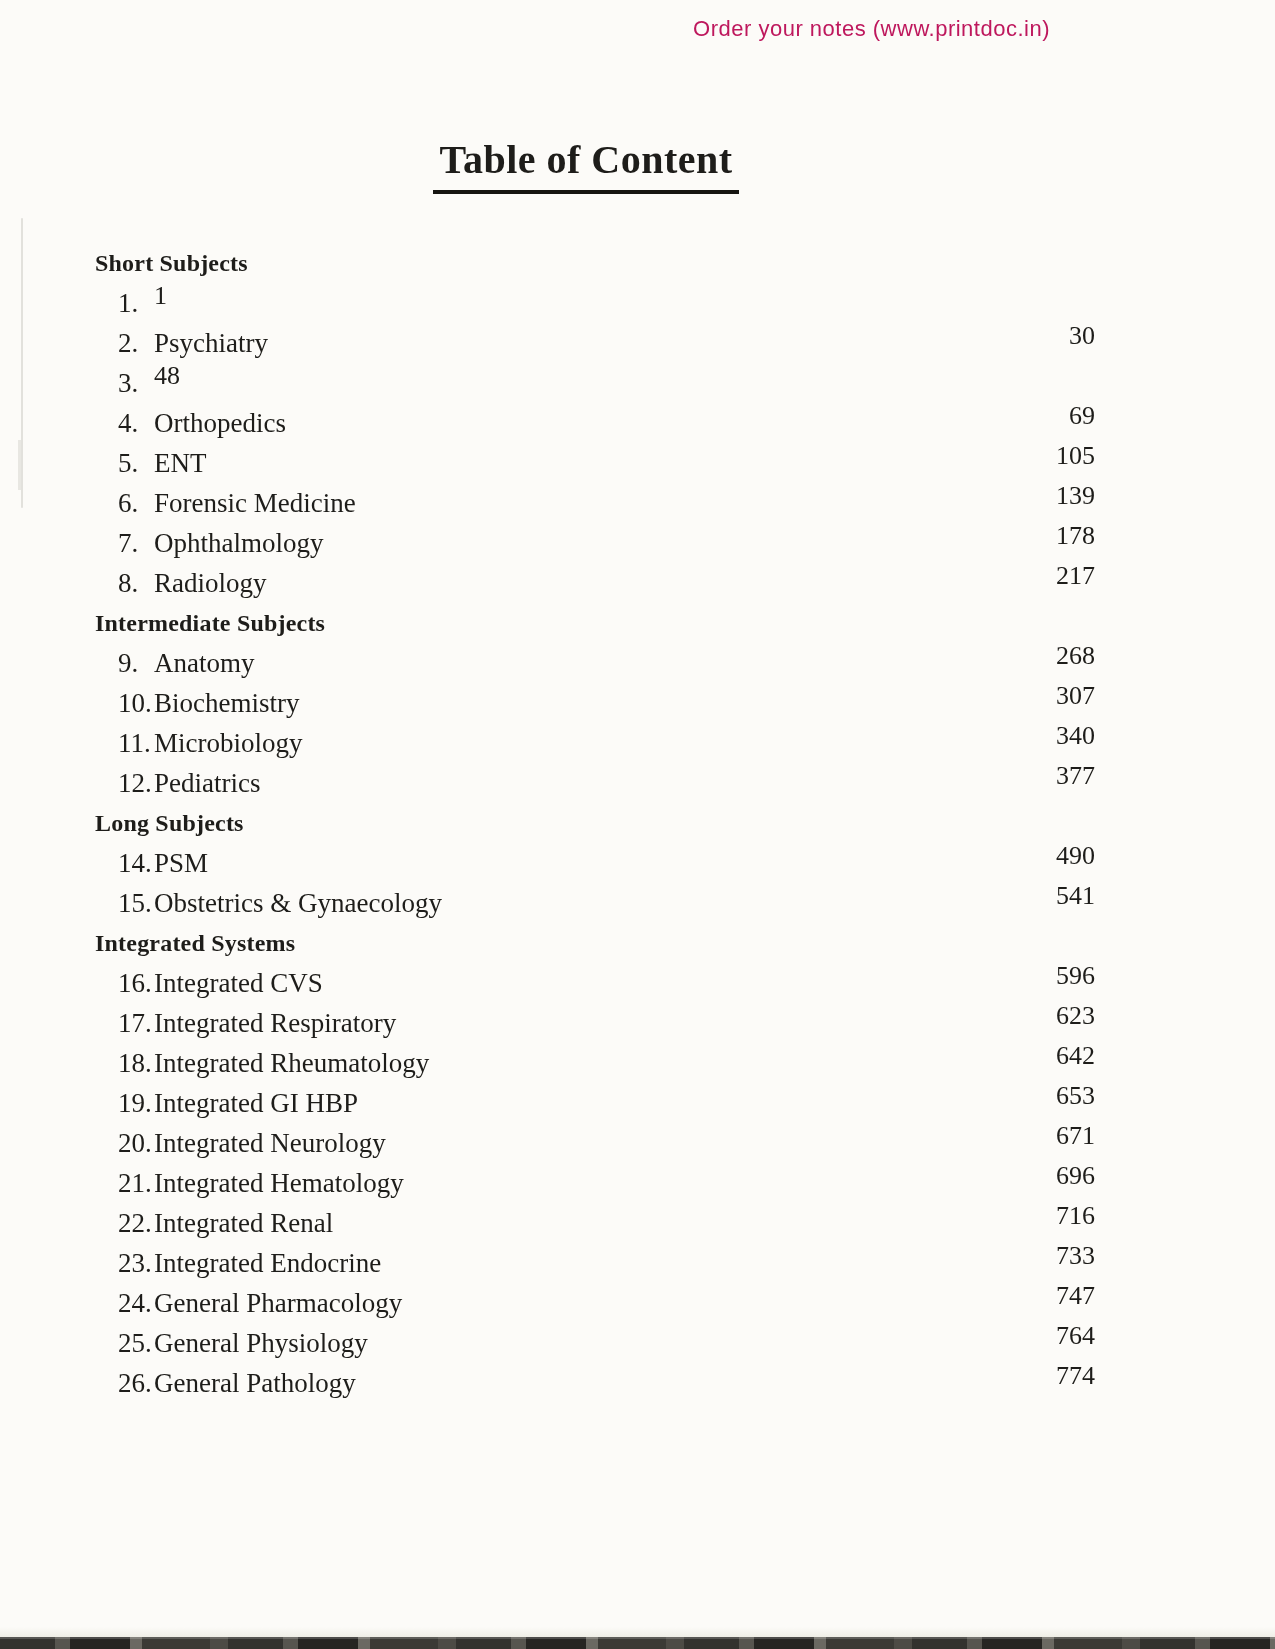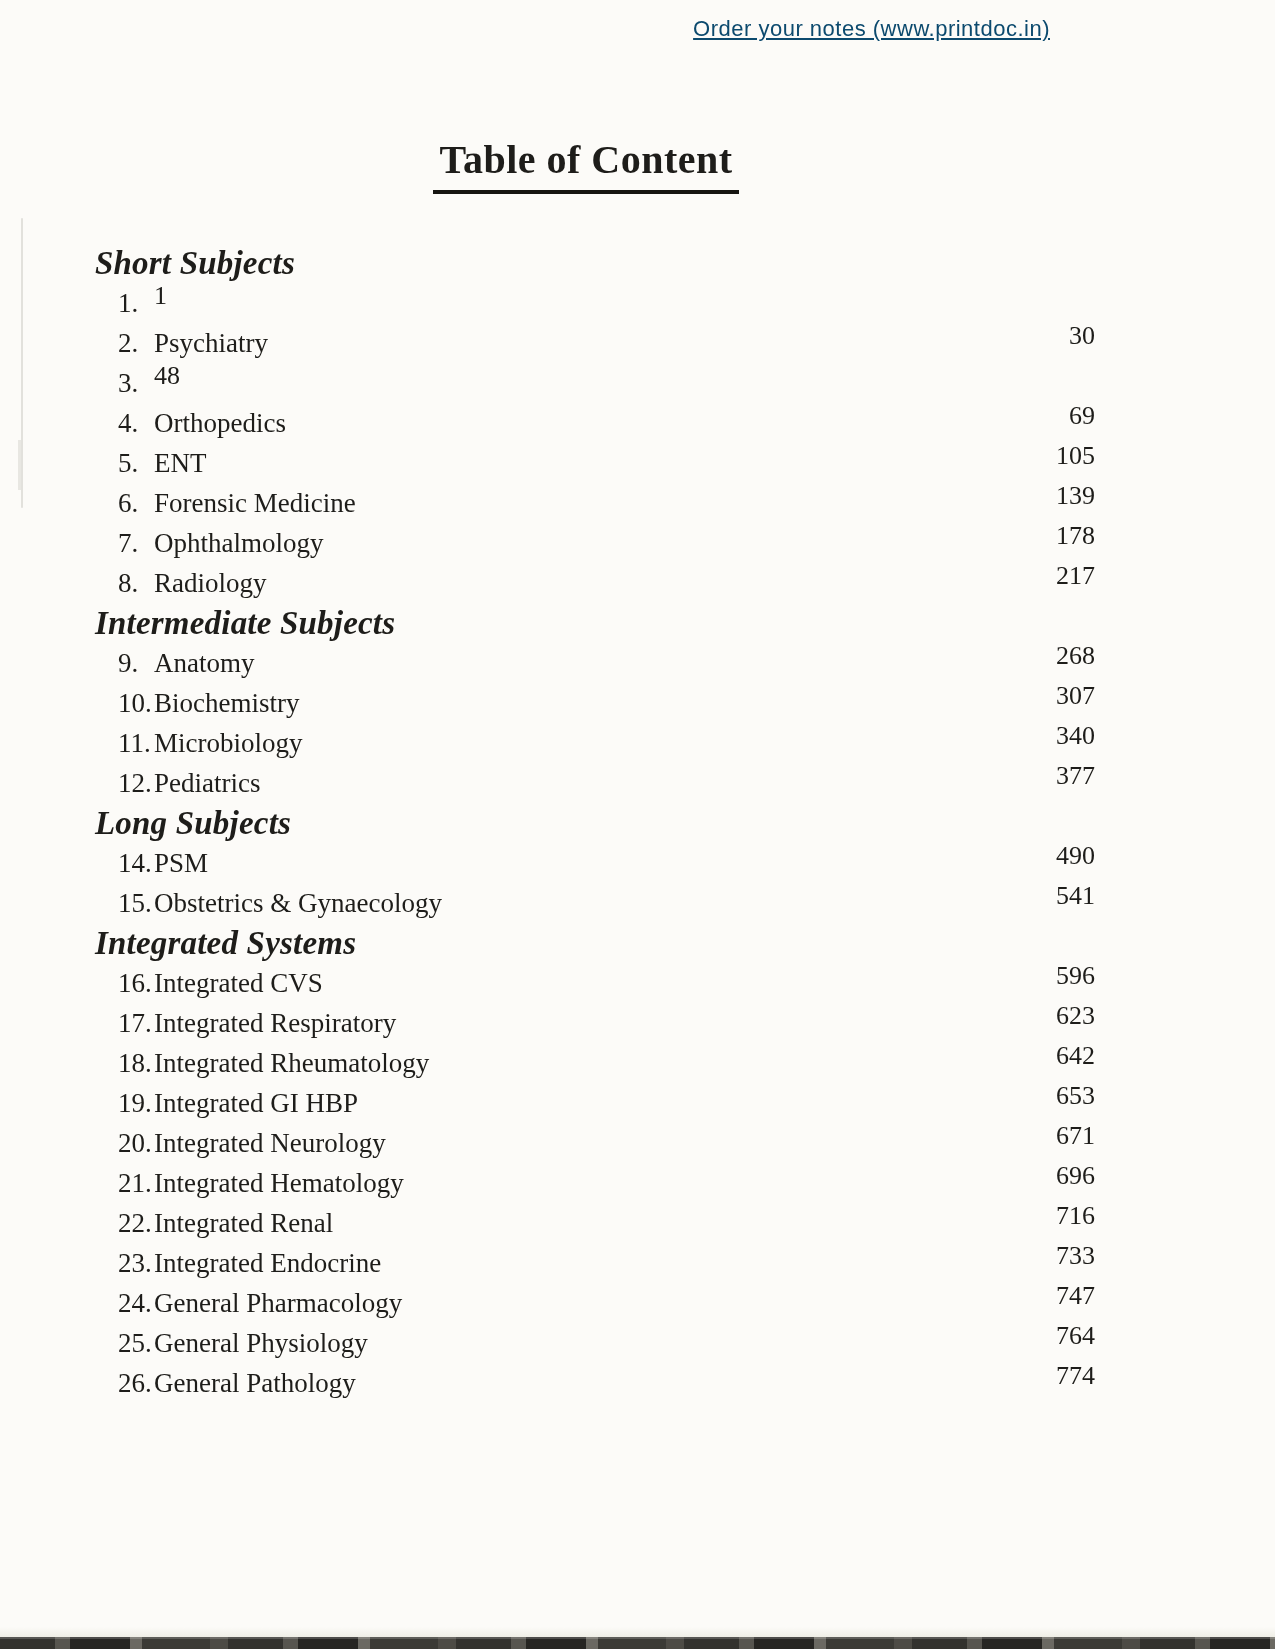--- a/index.html
+++ b/index.html
@@ -17,23 +17,22 @@
     font-family: "Liberation Serif", serif;
     color: #1e1d1a;
   }
   .header-note {
     position: absolute;
     top: 16px;
     right: 225px;
     font-family: "Liberation Sans", sans-serif;
     font-size: 22px;
     letter-spacing: 0.5px;
-    color: #0c4a6e;
-    white-space: nowrap;
-    text-decoration: underline;
+    color: #be185d;
+    white-space: nowrap;
   }
   .title-wrap {
     position: absolute;
     top: 136px;
     left: 0;
     width: 1172px;       
     text-align: center;
   }
   .title {
     display: inline-block;
@@ -47,24 +46,23 @@
   .toc {
     position: absolute;
     top: 243px;
     left: 95px;
     right: 180px;
   }
   .toc-heading {
     height: 40px;
     display: flex;
     align-items: center;
-    font-size: 33px;
+    font-size: 24px;
     font-weight: bold;
     letter-spacing: 0.2px;
-    font-style: italic;
   }
   .toc-row {
     height: 40px;
     display: flex;
     align-items: center;
     padding-left: 23px;
     font-size: 27px;
   }
   .toc-num {
     flex: 0 0 36px;

